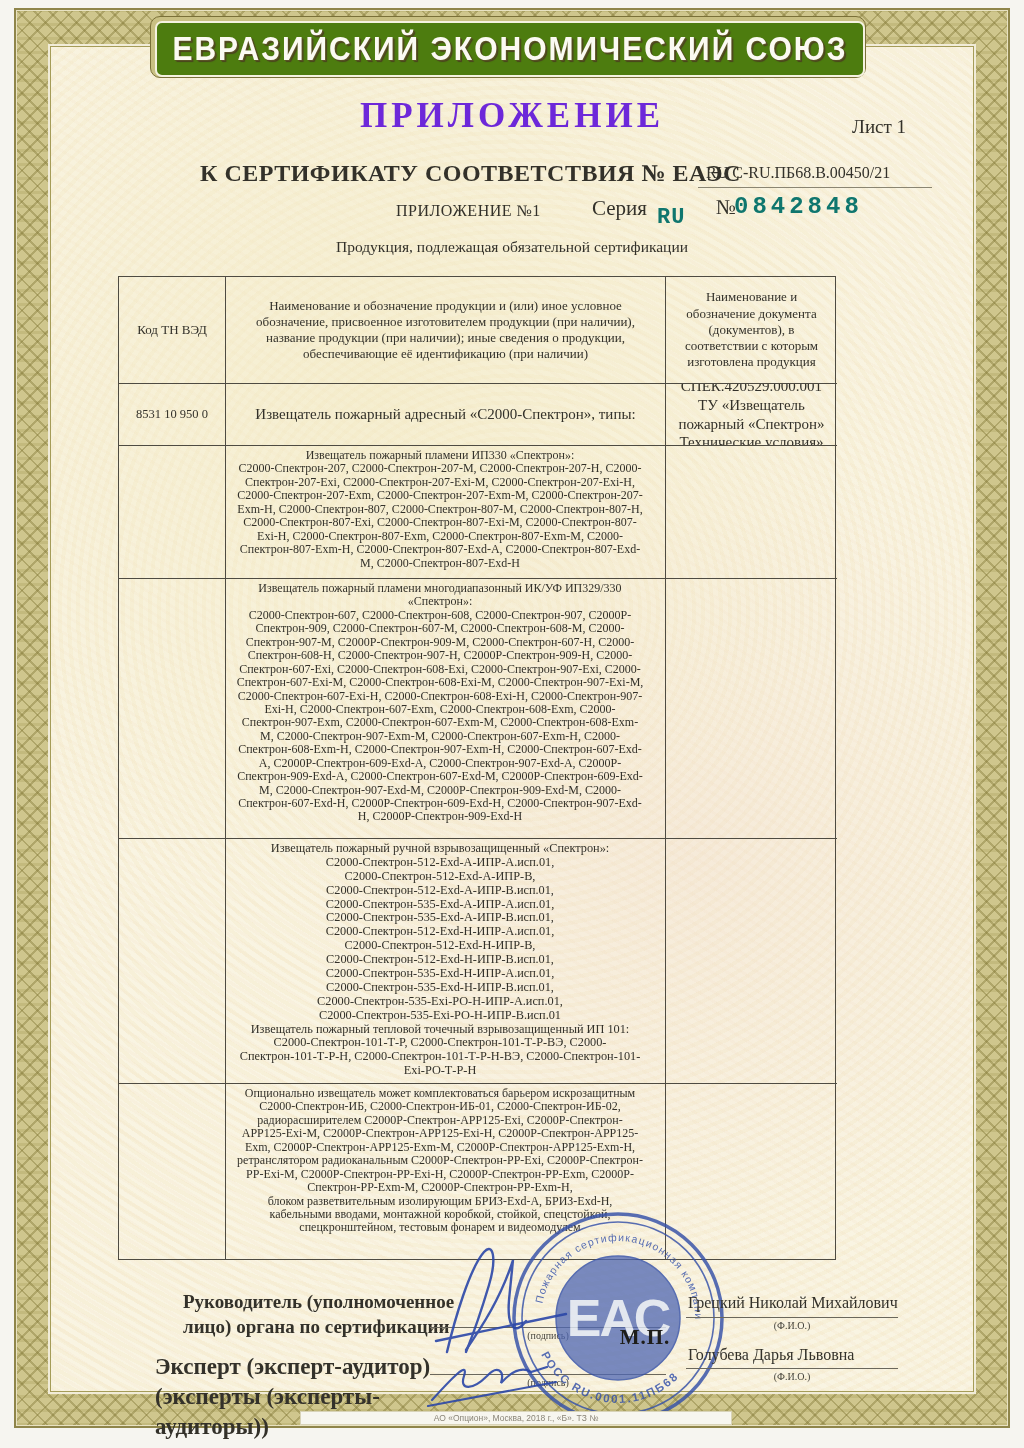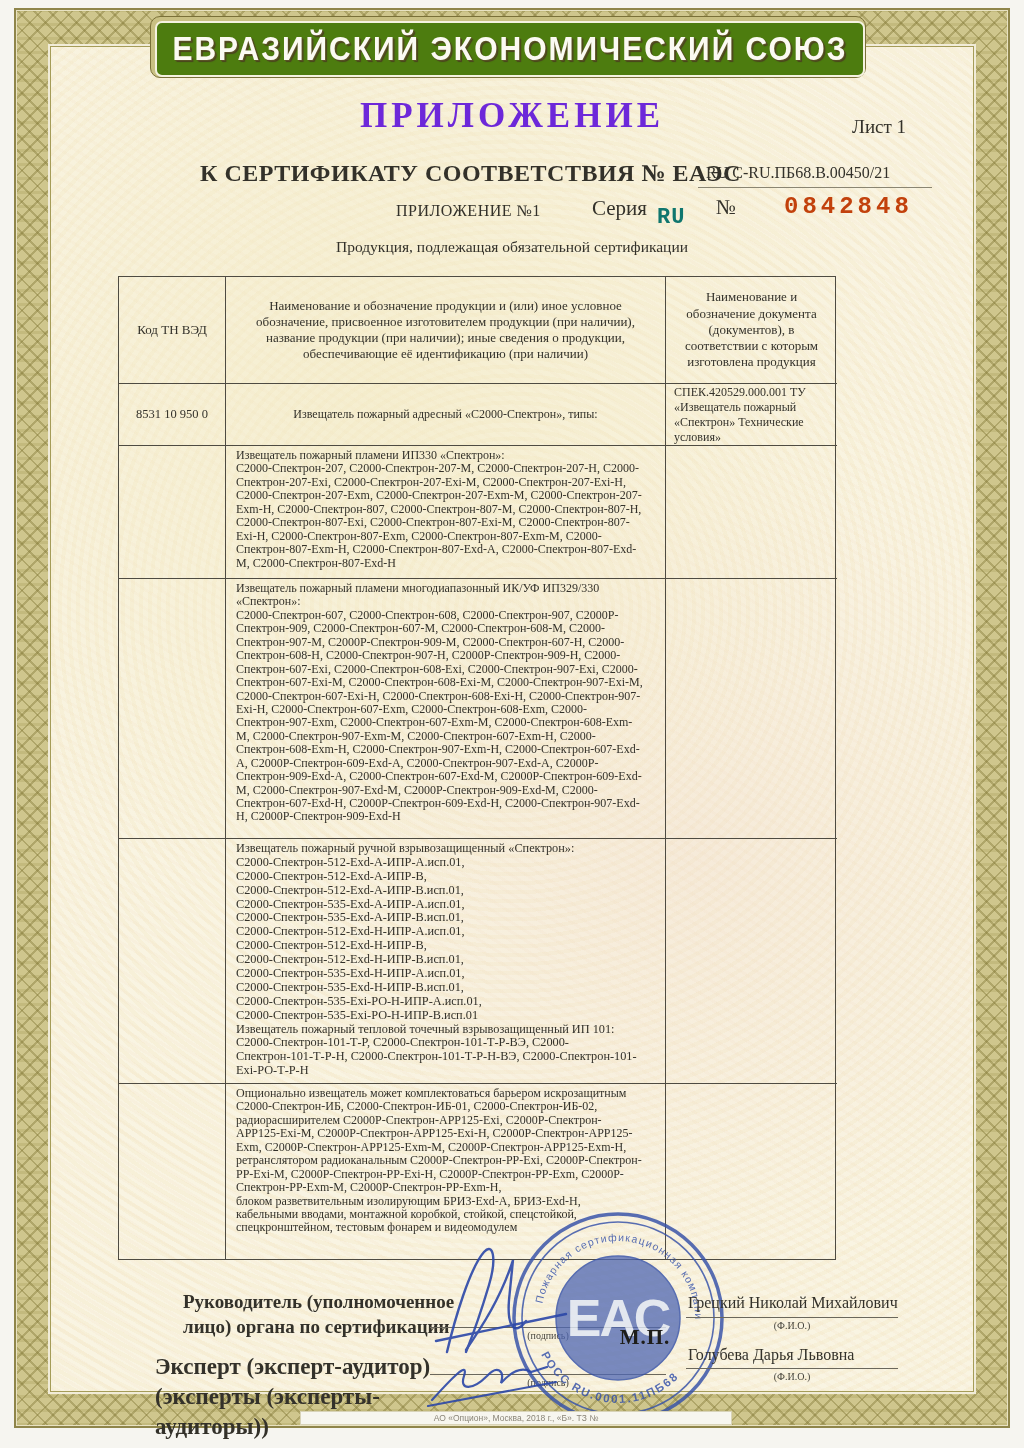--- a/index.html
+++ b/index.html
@@ -55,41 +55,41 @@
   .cert-number{position:absolute;left:706px;top:164px;font-size:16px;z-index:2;white-space:nowrap;}
   .cert-underline{position:absolute;left:698px;top:187px;width:234px;height:1px;background:#8a8572;z-index:2;}
   .appendix-no{position:absolute;left:396px;top:202px;font-size:16px;letter-spacing:.5px;z-index:2;}
   .series-label{position:absolute;left:592px;top:196px;font-size:21px;z-index:2;}
   .series-value{
     position:absolute;left:657px;top:192px;font-size:22px;font-weight:700;color:#0f766e;
     font-family:"Liberation Mono", monospace;letter-spacing:1px;z-index:2;margin-top:13px;
   }
   .number-sign{position:absolute;left:716px;top:195px;font-size:21px;z-index:2;}
   .blank-number{
-    position:absolute;left:784px;top:193px;font-size:24px;font-weight:700;color:#c2410c;
+    position:absolute;left:734px;top:193px;font-size:24px;font-weight:700;color:#0f766e;
     font-family:"Liberation Mono", monospace;letter-spacing:4px;z-index:2;
   }
   .section-title{position:absolute;left:0;top:238px;width:100%;text-align:center;font-size:15.5px;z-index:2;}
 
   .cert-table{
     position:absolute;left:118px;top:276px;width:718px;z-index:2;
     display:grid;grid-template-columns:107px 440px 171px;
     grid-template-rows:107px 62px 133px 260px 245px 175px;
     border:1px solid #4e4b42;box-sizing:border-box;
   }
   .cell{
     border-right:1px solid #4e4b42;border-bottom:1px solid #4e4b42;
     box-sizing:border-box;overflow:hidden;
   }
   .cell.last-col{border-right:none;}
   .cell.last-row{border-bottom:none;}
   .th{display:flex;align-items:center;justify-content:center;text-align:center;font-size:13px;line-height:1.25;padding:3px 8px;}
   .code-cell{display:flex;align-items:center;justify-content:center;font-size:12.5px;}
-  .center-cell{display:flex;align-items:center;justify-content:center;text-align:left;font-size:12px;line-height:1.25;padding:3px 8px;}
-  .list-cell{font-size:12.3px;line-height:1.13;padding:3px 21px 2px 10px;text-align:left;}
+  .center-cell{display:flex;align-items:center;justify-content:center;text-align:center;font-size:15px;line-height:1.25;padding:3px 8px;}
+  .list-cell{font-size:12.3px;line-height:1.13;padding:3px 21px 2px 10px;text-align:center;}
   .list-cell.tight{font-size:12px;line-height:1.12;}
   .preline{white-space:pre-line;}
 
   .role1{position:absolute;left:155px;top:1290px;width:300px;font-size:19px;font-weight:700;line-height:1.3;z-index:2;margin-left:28px;}
   .role2{position:absolute;left:155px;top:1352px;width:320px;font-size:23px;font-weight:700;line-height:1.3;z-index:2;}
   .sig-line1{position:absolute;left:430px;top:1327px;width:236px;height:1px;background:#6a675c;z-index:2;}
   .sig-line2{position:absolute;left:430px;top:1374px;width:236px;height:1px;background:#6a675c;z-index:2;}
   .sig-cap1{position:absolute;left:430px;top:1330px;width:236px;text-align:center;font-size:10px;color:#44423a;z-index:2;}
   .sig-cap2{position:absolute;left:430px;top:1377px;width:236px;text-align:center;font-size:10px;color:#44423a;z-index:2;}
   .name1{position:absolute;left:688px;top:1294px;width:220px;font-size:16px;z-index:7;}

